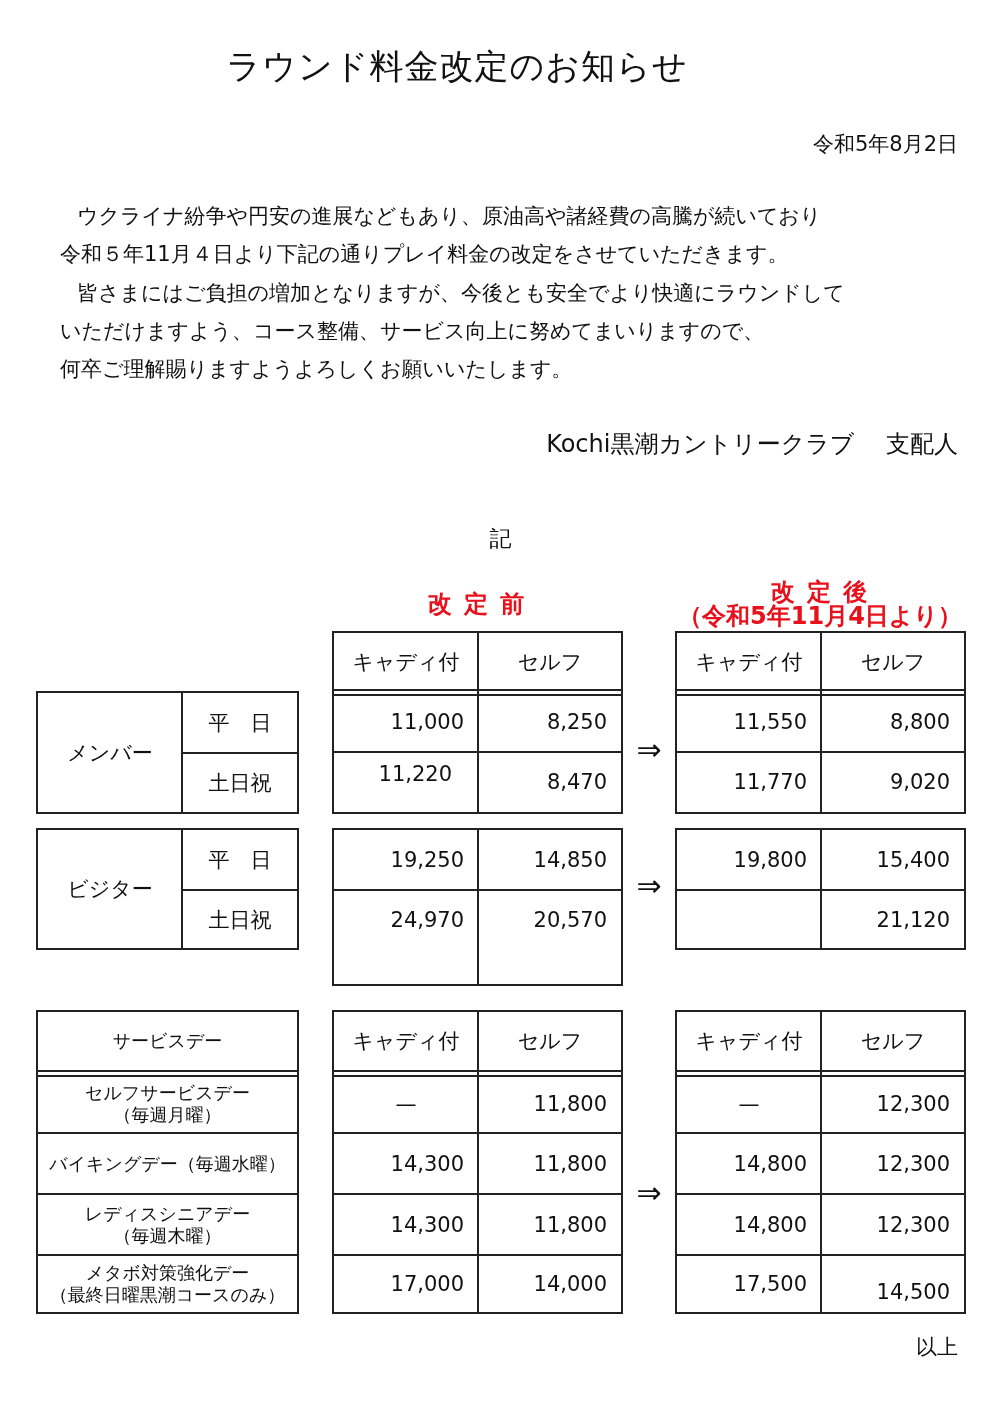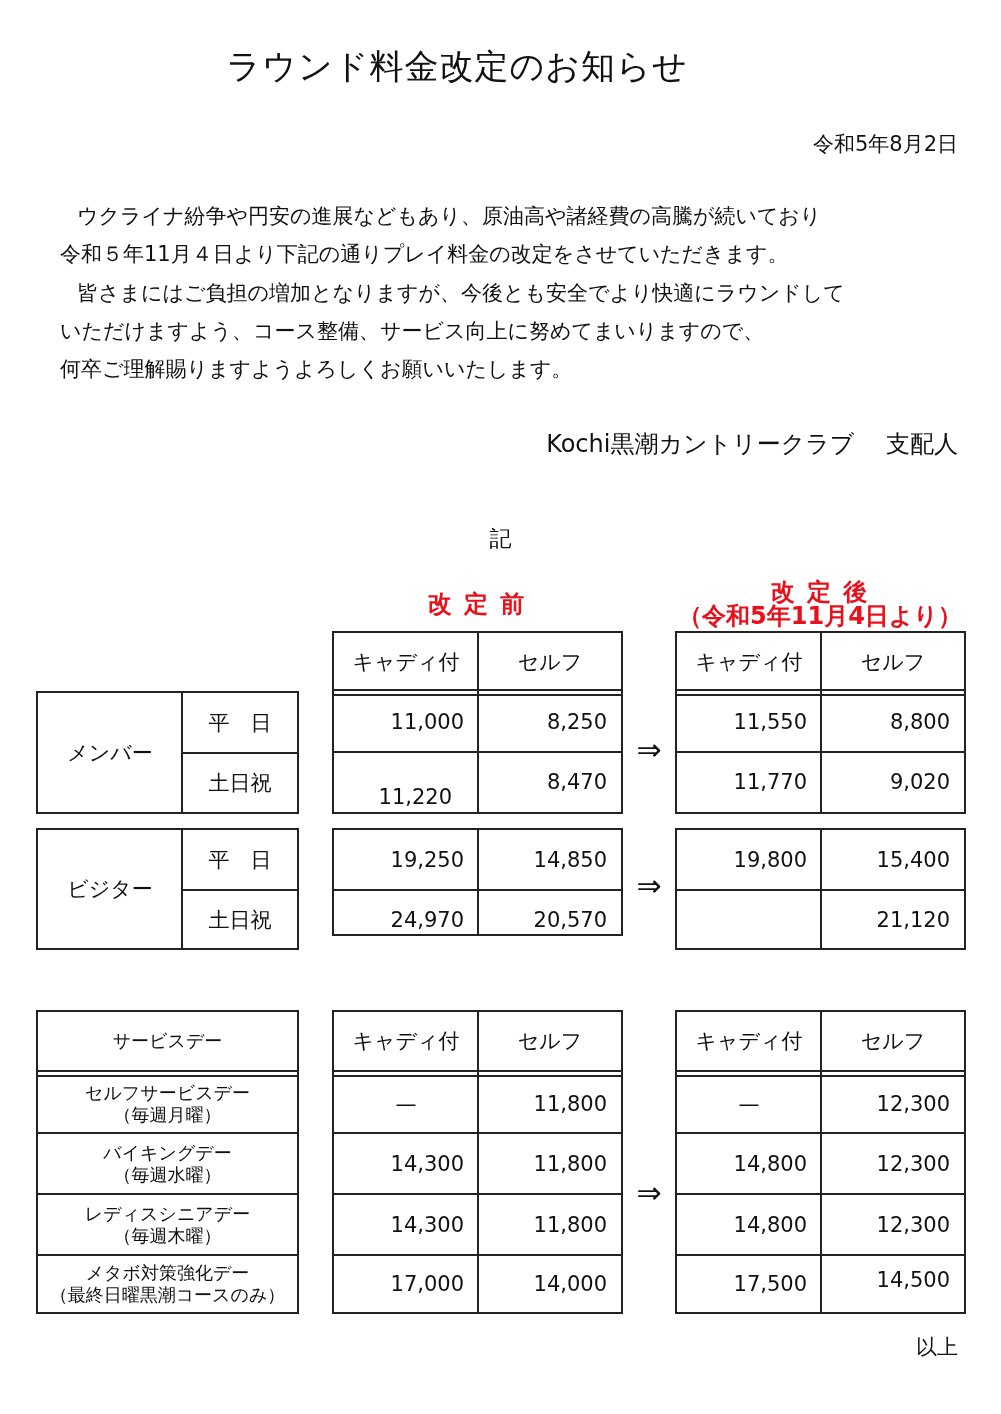--- a/index.html
+++ b/index.html
@@ -59,42 +59,42 @@
   <div class="cell c" style="left:0;top:0;width:144px;height:119px;">メンバー</div>
   <div class="cell c" style="left:145px;top:0;width:114px;height:60px;">平　日</div>
   <div class="cell c" style="left:145px;top:61px;width:114px;height:58px;">土日祝</div>
 </div>
 <div class="box" style="left:332px;top:689px;width:291px;height:125px;border-top:none;">
   <div class="dbl" style="top:0;"></div>
   <div class="vl" style="left:143px;"></div>
   <div class="hl" style="top:62px;"></div>
   <div class="cell r" style="left:0;top:4px;width:144px;height:58px;">11,000</div>
   <div class="cell r" style="left:145px;top:4px;width:142px;height:58px;">8,250</div>
-  <div class="cell r" style="left:0;top:79px;width:132px;height:57px;padding-left:25px;">11,220</div>
+  <div class="cell r" style="left:0;top:56px;width:132px;height:57px;padding-left:25px;">11,220</div>
   <div class="cell r" style="left:145px;top:64px;width:142px;height:57px;">8,470</div>
 </div>
 <div class="arrow" style="top:732px;">⇒</div>
 <div class="box" style="left:675px;top:689px;width:291px;height:125px;border-top:none;">
   <div class="dbl" style="top:0;"></div>
   <div class="vl" style="left:143px;"></div>
   <div class="hl" style="top:62px;"></div>
   <div class="cell r" style="left:0;top:4px;width:144px;height:58px;">11,550</div>
   <div class="cell r" style="left:145px;top:4px;width:142px;height:58px;">8,800</div>
   <div class="cell r" style="left:0;top:64px;width:144px;height:57px;">11,770</div>
   <div class="cell r" style="left:145px;top:64px;width:142px;height:57px;">9,020</div>
 </div>
 
 <div class="box" style="left:36px;top:828px;width:263px;height:122px;">
   <div class="vl" style="left:143px;"></div>
   <div class="hl" style="left:144px;top:59px;"></div>
   <div class="cell c" style="left:0;top:0;width:144px;height:118px;">ビジター</div>
   <div class="cell c" style="left:145px;top:0;width:114px;height:60px;">平　日</div>
   <div class="cell c" style="left:145px;top:61px;width:114px;height:57px;">土日祝</div>
 </div>
-<div class="box" style="left:332px;top:828px;width:291px;height:108px;">
+<div class="box" style="left:332px;top:828px;width:291px;height:158px;">
   <div class="vl" style="left:143px;"></div>
   <div class="hl" style="top:59px;"></div>
   <div class="cell r" style="left:0;top:0;width:144px;height:60px;">19,250</div>
   <div class="cell r" style="left:145px;top:0;width:142px;height:60px;">14,850</div>
   <div class="cell r" style="left:0;top:61px;width:144px;height:57px;">24,970</div>
   <div class="cell r" style="left:145px;top:61px;width:142px;height:57px;">20,570</div>
 </div>
 <div class="arrow" style="top:868px;">⇒</div>
 <div class="box" style="left:675px;top:828px;width:291px;height:122px;">
   <div class="vl" style="left:143px;"></div>
@@ -107,21 +107,21 @@
 <div class="box" style="left:36px;top:1010px;width:263px;height:304px;">
   <div class="dbl" style="top:58px;"></div>
   <div class="hl" style="top:120px;"></div>
   <div class="hl" style="top:181px;"></div>
   <div class="hl" style="top:242px;"></div>
   <div class="cell c" style="left:0;top:0;width:259px;height:58px;font-size:18px;">サービスデー</div>
   <div class="cell c small" style="left:0;top:63px;width:259px;height:57px;flex-direction:column;justify-content:center;">
     <span>セルフサービスデー</span>
     <span>（毎週月曜）</span>
   </div>
-  <div class="cell c small" style="left:0;top:122px;width:259px;height:59px;flex-direction:column;justify-content:center;">
+  <div class="cell c small" style="left:0;top:122px;width:259px;height:59px;flex-direction:row;justify-content:center;">
     <span>バイキングデー</span>
     <span>（毎週水曜）</span>
   </div>
   <div class="cell c small" style="left:0;top:183px;width:259px;height:59px;flex-direction:column;justify-content:center;">
     <span>レディスシニアデー</span>
     <span>（毎週木曜）</span>
   </div>
   <div class="cell c small" style="left:0;top:244px;width:259px;height:56px;flex-direction:column;justify-content:center;">
     <span>メタボ対策強化デー</span>
     <span>（最終日曜黒潮コースのみ）</span>
@@ -156,16 +156,16 @@
   <div class="hl" style="top:242px;"></div>
   <div class="cell c" style="left:0;top:0;width:144px;height:58px;">キャディ付</div>
   <div class="cell c" style="left:145px;top:0;width:142px;height:58px;">セルフ</div>
   <div class="cell c" style="left:0;top:63px;width:144px;height:57px;">—</div>
   <div class="cell r" style="left:145px;top:63px;width:142px;height:57px;">12,300</div>
   <div class="cell r" style="left:0;top:122px;width:144px;height:59px;">14,800</div>
   <div class="cell r" style="left:145px;top:122px;width:142px;height:59px;">12,300</div>
   <div class="cell r" style="left:0;top:183px;width:144px;height:59px;">14,800</div>
   <div class="cell r" style="left:145px;top:183px;width:142px;height:59px;">12,300</div>
   <div class="cell r" style="left:0;top:244px;width:144px;height:56px;">17,500</div>
-  <div class="cell r" style="left:145px;top:232px;width:142px;height:72px;border-radius:26px;">14,500</div>
+  <div class="cell r" style="left:145px;top:244px;width:142px;height:72px;border-radius:26px;">14,500</div>
 </div>
 
 <div class="abs" style="right:43px;top:1333px;font-size:21px;">以上</div>
 
 </body></html>

